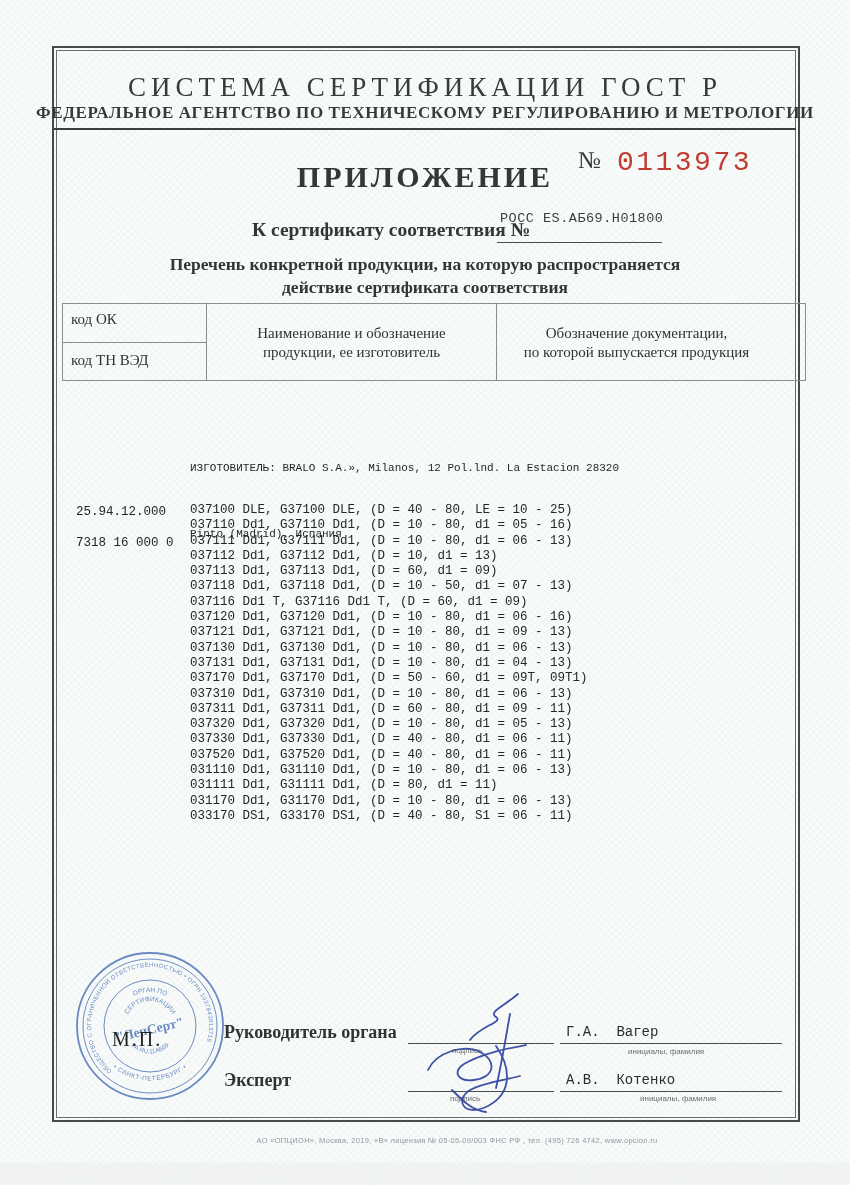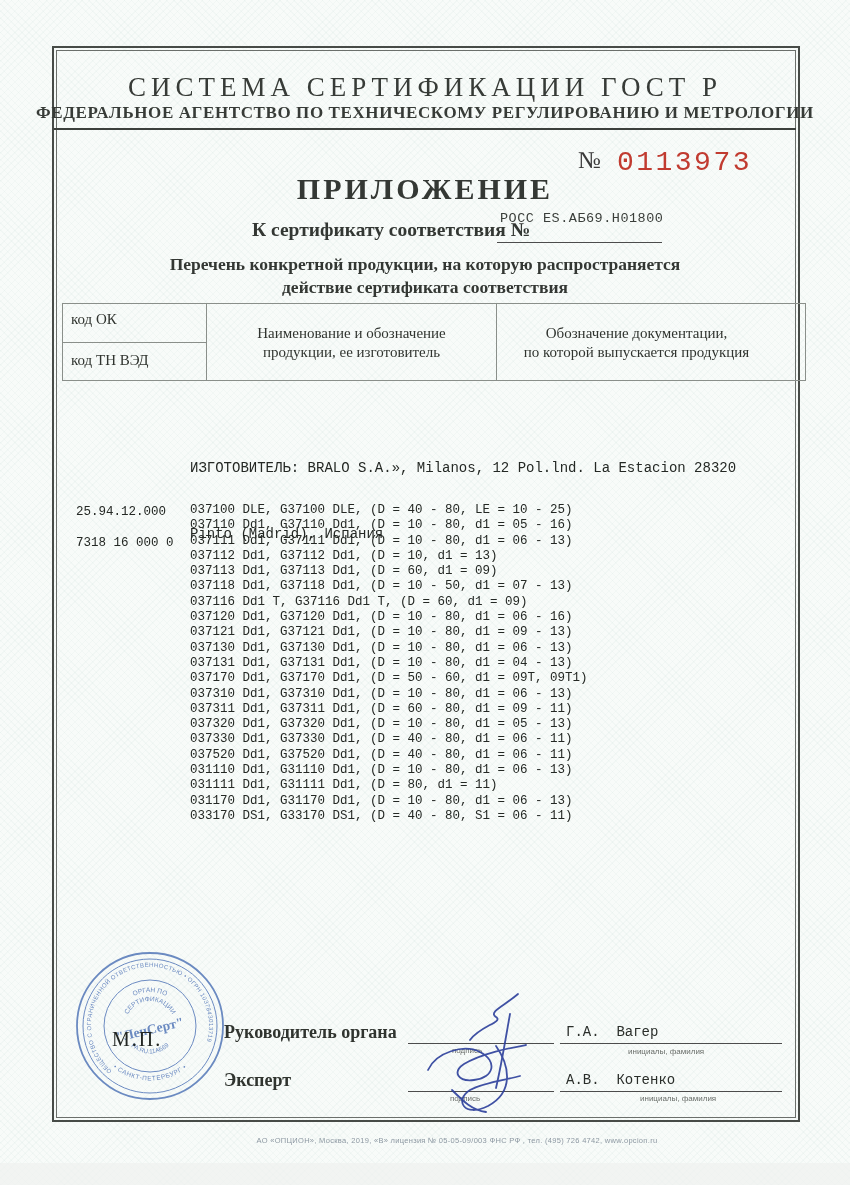--- a/index.html
+++ b/index.html
@@ -46,41 +46,41 @@
   }
 
   .blank-no{left:578px;top:147px;white-space:nowrap;}
   .blank-no .num-sign{font-size:24px;color:#3a3a3a;vertical-align:2px;}
   .blank-no .num-value{
     font-family:"Liberation Mono","DejaVu Sans Mono",monospace;
     font-size:28px;letter-spacing:2.5px;color:#c13b30;margin-left:16px;
   }
 
   .appendix-title{
-    left:0;right:0;top:172px;text-align:center;
+    left:0;right:0;top:160px;text-align:center;
     font-size:30px;font-weight:bold;letter-spacing:3px;color:#343834;
   }
   .cert-line-label{left:252px;top:219px;font-size:19.5px;font-weight:bold;color:#333733;}
   .cert-number{left:500px;top:211px;font-size:13.5px;color:#3a3e3a;letter-spacing:.5px;}
   .cert-underline{left:497px;top:242px;width:165px;height:1px;background:#4c4c4c;}
 
   .list-subtitle1{left:0;right:0;top:254px;text-align:center;font-size:17.5px;font-weight:bold;color:#333733;}
   .list-subtitle2{left:0;right:0;top:277px;text-align:center;font-size:17.5px;font-weight:bold;color:#333733;}
 
   .tbl{left:62px;top:303px;width:713px;height:76px;border:1px solid #8a8f8a;padding-left:29px;}
   .tbl .v1{position:absolute;left:143px;top:0;bottom:0;width:1px;background:#8a8f8a;}
   .tbl .v2{position:absolute;left:433px;top:0;bottom:0;width:1px;background:#8a8f8a;}
   .tbl .h1{position:absolute;left:0;top:38px;width:143px;height:1px;background:#8a8f8a;}
   .tbl .cell-txt{position:absolute;font-size:15px;color:#30342f;}
   .tbl .c1a{left:8px;top:7px;}
   .tbl .c1b{left:8px;top:48px;}
   .tbl .c2{left:144px;width:289px;top:20px;text-align:center;line-height:19px;}
   .tbl .c3{left:434px;width:279px;top:20px;text-align:center;line-height:19px;}
 
-  .manufacturer{left:190px;top:413px;font-size:14px;line-height:22px;color:#242824;white-space:pre;}
+  .manufacturer{left:190px;top:413px;font-size:11px;line-height:22px;color:#242824;white-space:pre;}
 
   .code-ok{left:76px;top:505px;font-size:12.5px;color:#242824;white-space:pre;}
   .code-tnved{left:76px;top:536px;font-size:12.5px;color:#242824;white-space:pre;}
 
   .product-list{left:190px;top:503px;}
   .prod-line{
     font-family:"Liberation Mono","DejaVu Sans Mono",monospace;
     font-size:12.5px;line-height:15.3px;color:#242824;white-space:pre;
   }
 

